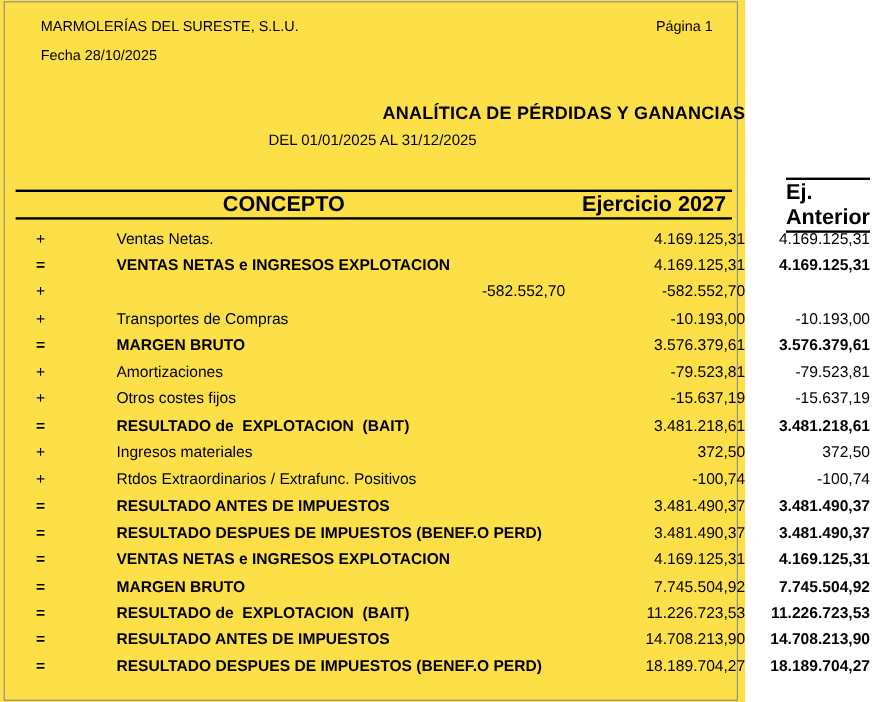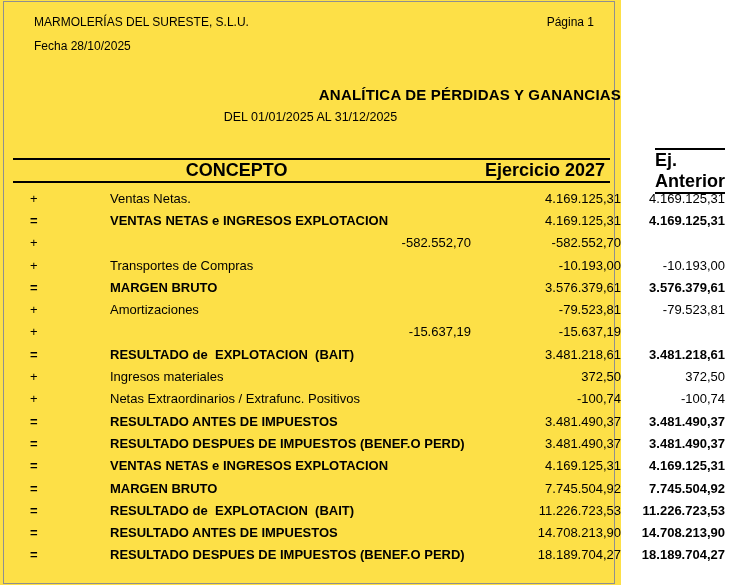--- a/index.html
+++ b/index.html
@@ -40,21 +40,21 @@
   .thead-seg2 {
     flex: 1; display: flex; align-items: center; justify-content: flex-end;
     border-top: 2px solid #000; border-bottom: 2px solid #000;
   }
 
   
   .tbody { position: absolute; left: 13px; top: 187px; width: 712px; font-size: 13px; }
   .trow { height: 22.3px; display: grid; grid-template-columns: 84px 1fr 150px 104px;
           align-items: center; }
   .c-sign    { padding-left: 17px; }
-  .c-concept { white-space: pre-wrap; overflow: hidden; margin-left: 13px; }
+  .c-concept { white-space: pre-wrap; overflow: hidden; }
   .c-val1    { text-align: right; }
   .c-val2    { text-align: right; }
   .b { font-weight: bold; }
 </style>
 </head>
 <body>
 
 <div class="page">
   <div class="frame"></div>
 
@@ -113,41 +113,42 @@
 
   <div class="trow">
     <div class="c-sign">+</div>
     <div class="c-concept">Amortizaciones</div>
     <div class="c-val1">-79.523,81</div>
     <div class="c-val2">-79.523,81</div>
   </div>
 
   <div class="trow">
     <div class="c-sign">+</div>
+    <div class="c-concept">Otros costes fijos</div>
     <div class="c-val1">-15.637,19</div>
     <div class="c-val2">-15.637,19</div>
   </div>
 
   <div class="trow">
     <div class="c-sign b">=</div>
     <div class="c-concept b">RESULTADO de  EXPLOTACION  (BAIT)</div>
     <div class="c-val1">3.481.218,61</div>
     <div class="c-val2 b">3.481.218,61</div>
   </div>
 
   <div class="trow">
     <div class="c-sign">+</div>
     <div class="c-concept">Ingresos materiales</div>
     <div class="c-val1">372,50</div>
     <div class="c-val2">372,50</div>
   </div>
 
   <div class="trow">
     <div class="c-sign">+</div>
-    <div class="c-concept">Netas Extraordinarios / Extrafunc. Positivos</div>
+    <div class="c-concept">Rtdos Extraordinarios / Extrafunc. Positivos</div>
     <div class="c-val1">-100,74</div>
     <div class="c-val2">-100,74</div>
   </div>
 
   <div class="trow">
     <div class="c-sign b">=</div>
     <div class="c-concept b">RESULTADO ANTES DE IMPUESTOS</div>
     <div class="c-val1">3.481.490,37</div>
     <div class="c-val2 b">3.481.490,37</div>
   </div>

